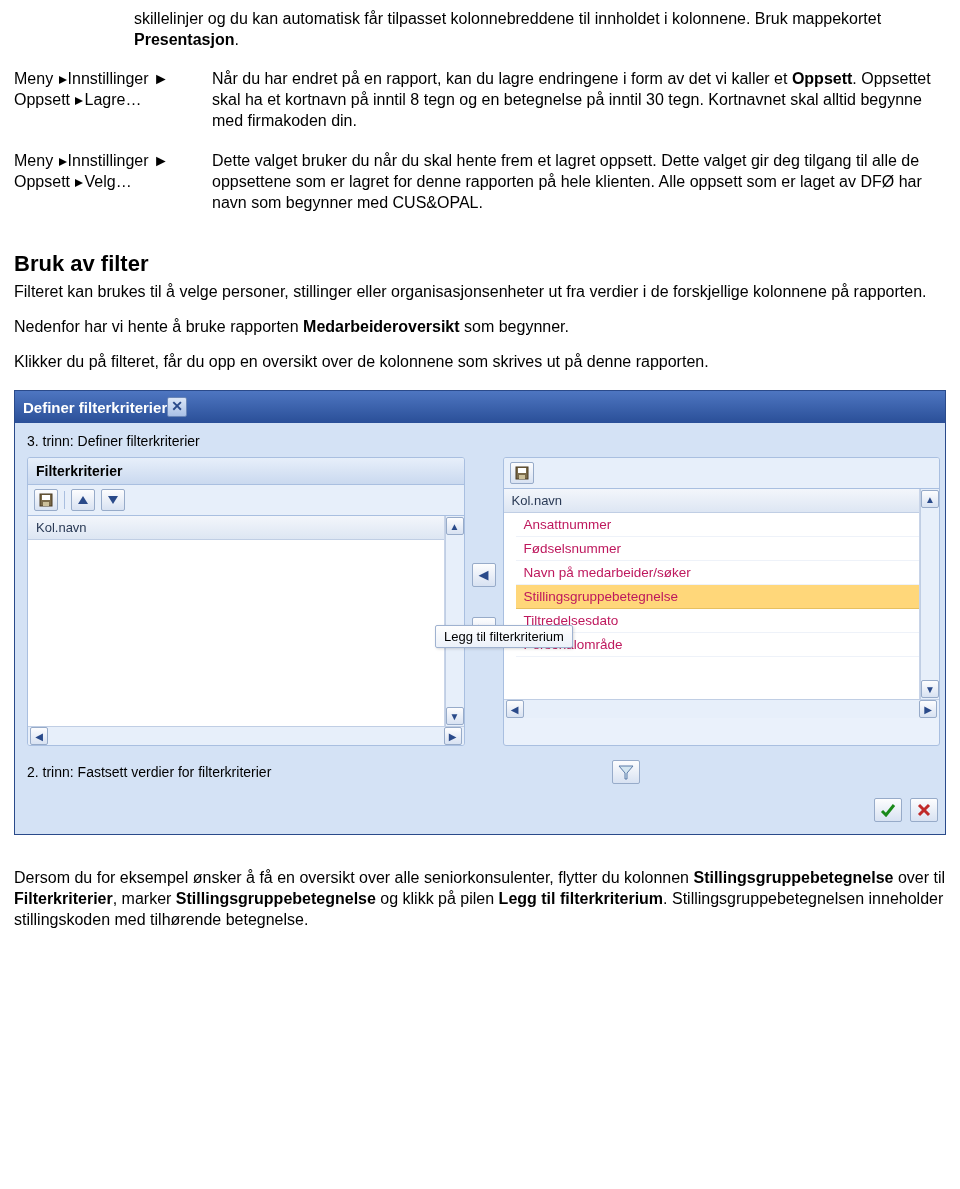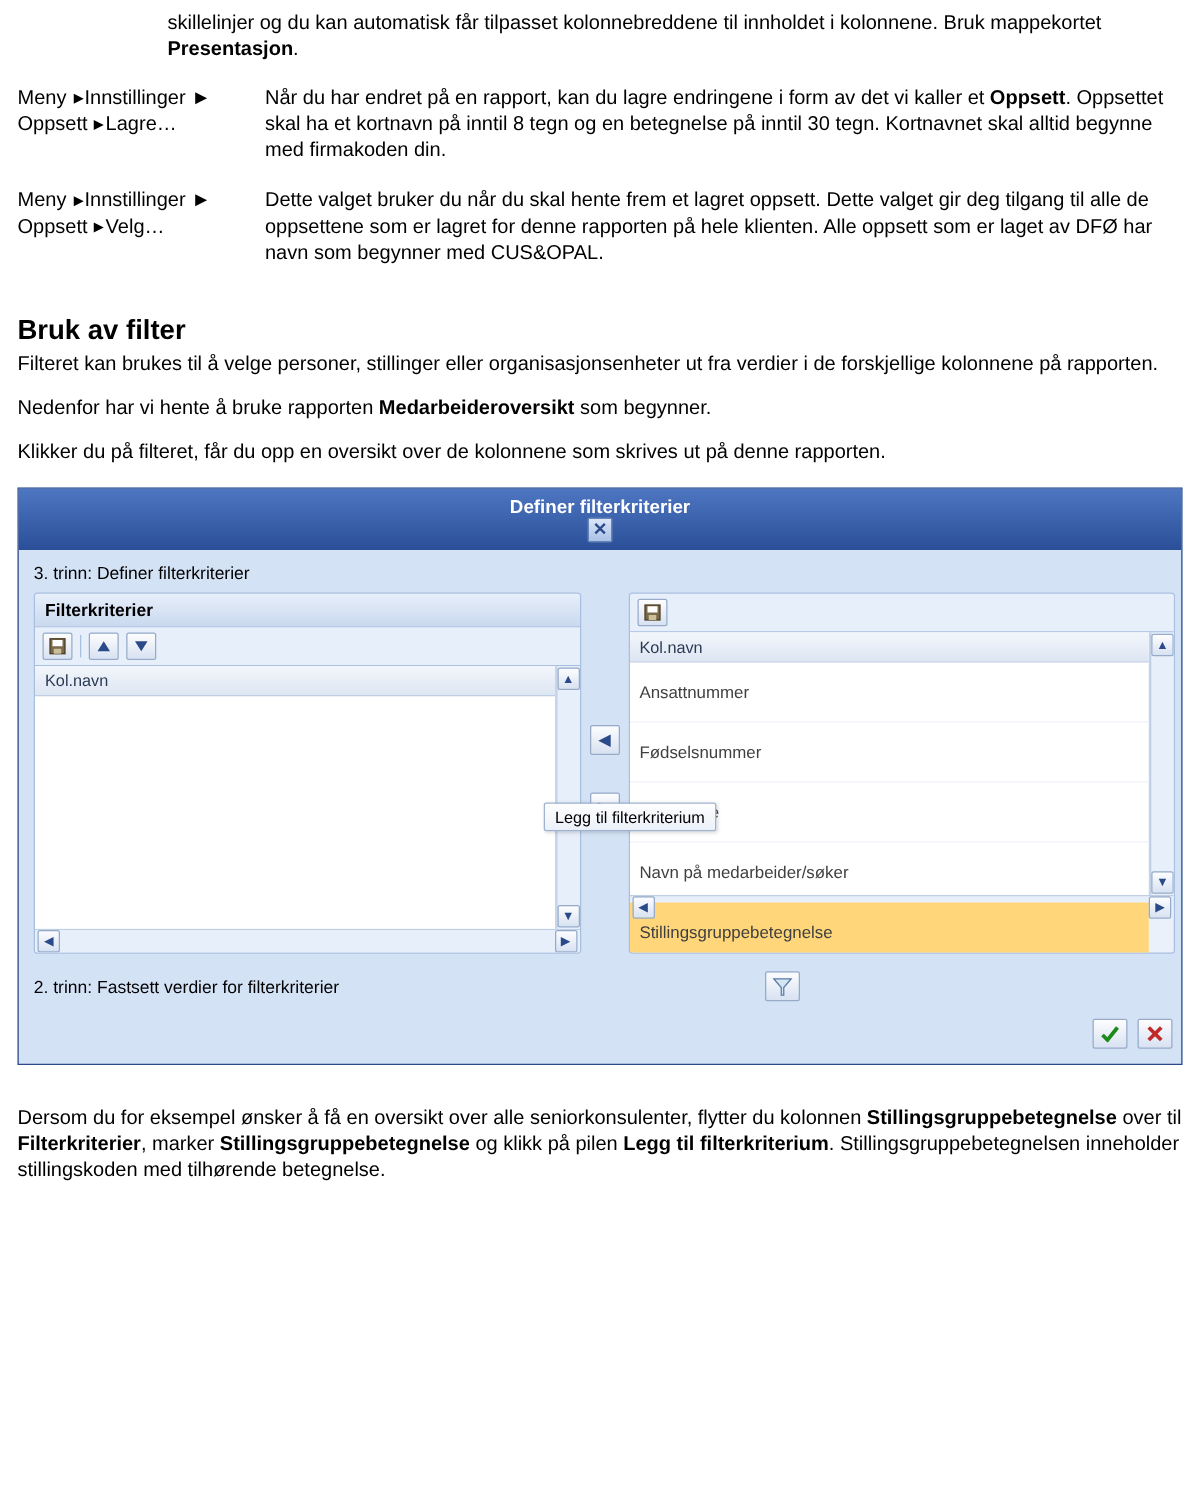--- a/index.html
+++ b/index.html
@@ -51,21 +51,20 @@
   }
   .dialog-titlebar {
     background: linear-gradient(#4e76c1, #2a4f98);
     color: #fff;
     font-weight: bold;
     font-size: 15px;
     padding: 6px 8px;
     display: flex;
     justify-content: flex-start;
     align-items: center;
-    flex-direction: column;
   }
   .dialog-close {
     width: 18px;
     height: 18px;
     background: linear-gradient(#dbe6f7, #a9c0e6);
     border: 1px solid #6a86b8;
     color: #2a4a8a;
     font-weight: bold;
     font-size: 14px;
     line-height: 16px;
@@ -138,24 +137,25 @@
   }
   .list-header {
     background: linear-gradient(#f3f6fb, #dde6f3);
     border-bottom: 1px solid #c0cee4;
     padding: 4px 8px;
     color: #2a3a55;
     font-size: 13px;
   }
   .list-items { }
   .list-item {
-    padding: 16px 8px;
+    padding: 4px 8px;
     border-bottom: 1px solid #eef2f9;
     font-size: 13.5px;
-    color: #404040;
+    color: #be185d;
+    margin-left: 12px;
   }
   .list-item.highlight {
     background: #ffd77a;
     border-bottom: 1px solid #e7c060;
   }
   .vscroll {
     width: 18px;
     background: #e7effa;
     border-left: 1px solid #c0cee4;
     display: flex;
@@ -348,21 +348,20 @@
                 <rect x="4" y="9" width="6" height="4" fill="#cbbf9a"></rect>
               </svg>
           </div>
         </div>
         <div class="list-area">
           <div class="list-col">
             <div class="list-header">Kol.navn</div>
             <div class="list-items" id="right-items">
                 <div class="list-item">Ansattnummer</div>
                 <div class="list-item">Fødselsnummer</div>
-                <div class="list-item">Firmakode</div>
                 <div class="list-item">Navn på medarbeider/søker</div>
                 <div class="list-item highlight">Stillingsgruppebetegnelse</div>
                 <div class="list-item">Tiltredelsesdato</div>
                 <div class="list-item">Personalområde</div>
               </div>
           </div>
           <div class="vscroll">
             <div class="scroll-btn">▲</div>
             <div class="scroll-track"></div>
             <div class="scroll-btn">▼</div>

